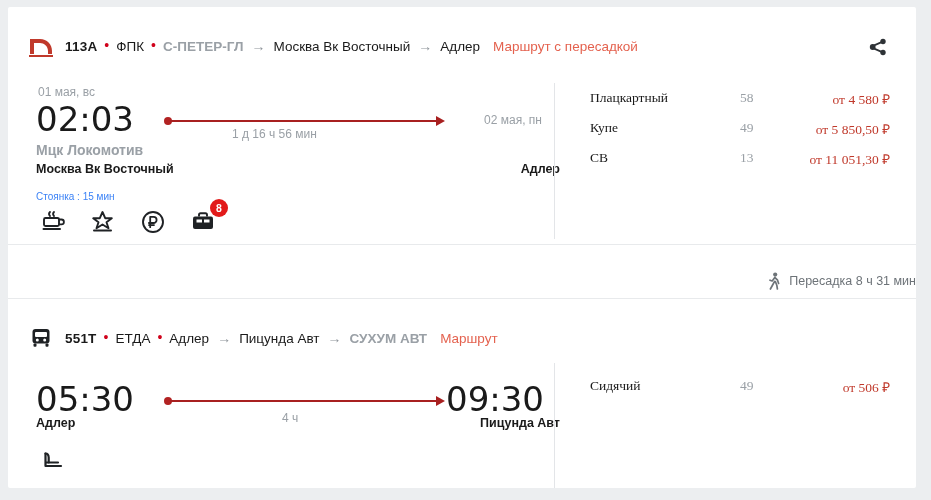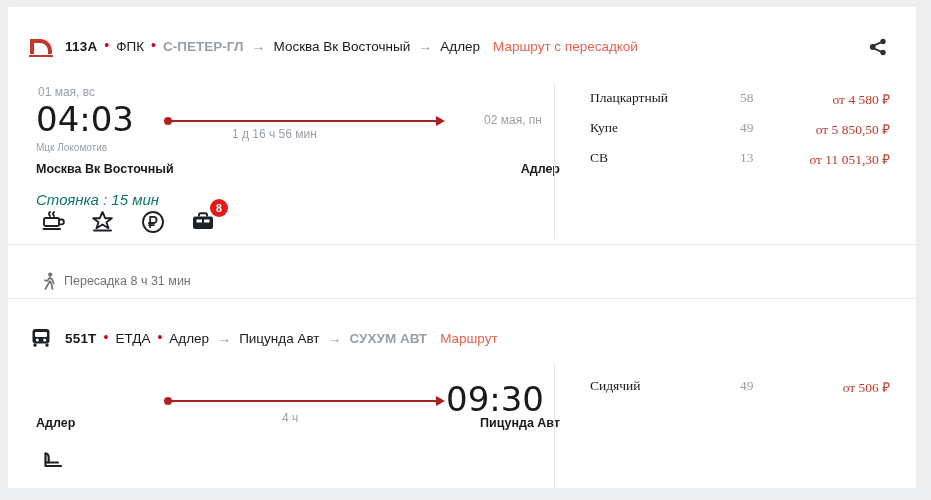--- a/index.html
+++ b/index.html
@@ -64,24 +64,24 @@
   .time.dep { left: 10px; }
   .time.arr { right: 2px; }
 
   .line-wrap { position: absolute; }
   .dot { position: absolute; width: 8px; height: 8px; border-radius: 50%; background: #b22222; left: 0; top: -4px; }
   .hline { position: absolute; left: 6px; height: 2px; background: #a82020; top: -1px; }
   .arrowhead { position: absolute; top: -5px; width: 0; height: 0;
     border-top: 5px solid transparent; border-bottom: 5px solid transparent; border-left: 9px solid #a82020; }
   .dur { position: absolute; font-size: 12px; color: #9aa0a6; white-space: nowrap; }
 
-  .st-sub { position: absolute; font-size: 10px; color: #9aa0a6; }
+  .st-sub { position: absolute; font-size: 14px; color: #9aa0a6; font-weight: bold; }
   .st-name { position: absolute; font-size: 12.5px; font-weight: bold; color: #1a1a1a; }
   .st-name.right { text-align: right; }
-  .stop { position: absolute; font-size: 15px; color: #0f766e; font-style: italic; }
+  .stop { position: absolute; font-size: 10px; color: #3b82f6; }
 
   
   .amenities { position: absolute; display: flex; gap: 20px; align-items: flex-start; }
   .amen { position: relative; width: 30px; height: 30px; display: flex; align-items: center; justify-content: center; cursor: pointer; }
   .badge {
     position: absolute; top: -8px; right: -10px;
     width: 18px; height: 18px; border-radius: 50%;
     background: #e21a1a; color: #fff;
     font-size: 10.5px; font-weight: bold;
     display: flex; align-items: center; justify-content: center;
@@ -92,21 +92,21 @@
   .fares { position: absolute; font-family: Liberation Serif, serif; }
   .fare-row { position: relative; height: 30px; }
   .f-class { position: absolute; left: 0; top: 5px; font-size: 13.5px; color: #1a1a1a; }
   .f-seats { position: absolute; left: 150px; top: 5px; font-size: 13.5px; color: #9aa0a6; }
   .f-price { position: absolute; right: 0; top: 5px; font-size: 13.5px; color: #c0392b; white-space: nowrap; }
 
   
   .hdiv { position: absolute; left: 0; right: 0; height: 1px; background: #e8eaec; }
   .transfer {
     position: absolute; left: 0; right: 0;
-    display: flex; align-items: center; justify-content: flex-start;
+    display: flex; align-items: center; justify-content: flex-end;
     gap: 7px;
     padding-left: 34px;
   }
   .transfer-text { font-size: 12.5px; color: #6d7378; }
 </style>
 </head>
 <body>
 
 <div class="page">
   <div class="card">
@@ -137,21 +137,21 @@
         <circle cx="15" cy="15.5" r="2.7" fill="#2e3236"></circle>
         <circle cx="4.7" cy="10" r="2.9" fill="#2e3236"></circle>
         <path d="M5.6 8.6 L14.2 4.9 M5.6 11.4 L14.2 15.1" stroke="#2e3236" stroke-width="1.7" fill="none"></path>
       </svg>
     </div>
 
     <div class="times" style="top:78px; width:520px; height:52px;">
       <div class="t-row">
         <span class="date dep">01 мая, вс</span>
         <span class="date arr">02 мая, пн</span>
-        <span class="time dep">04:03</span>
+        <span class="time dep">02:03</span>
         <div class="line-wrap" style="left:138px; top:36px; width:290px;">
           <span class="dot"></span>
           <span class="hline" style="width:268px;"></span>
           <span class="arrowhead" style="left:272px;"></span>
           <span class="dur" style="left:68px; top:6px;">1 д 16 ч 56 мин</span>
         </div>
       </div>
     </div>
 
     <span class="st-sub" style="left:28px; top:135px;">Мцк Локомотив</span>
@@ -241,20 +241,21 @@
       <span class="h-reg">Пицунда Авт</span>
       <span class="h-arrow">→</span>
       <span class="h-dim">СУХУМ АВТ</span>
       <span class="h-link plain">Маршрут</span>
     </div>
 
     <div class="times" style="top:358px; width:520px; height:52px;">
       <div class="t-row">
         <span class="date dep"></span>
         <span class="date arr"></span>
+        <span class="time dep">05:30</span>
         <span class="time arr">09:30</span>
         <div class="line-wrap" style="left:138px; top:36px; width:290px;">
           <span class="dot"></span>
           <span class="hline" style="width:268px;"></span>
           <span class="arrowhead" style="left:272px;"></span>
           <span class="dur" style="left:118px; top:10px;">4 ч</span>
         </div>
       </div>
     </div>
 

